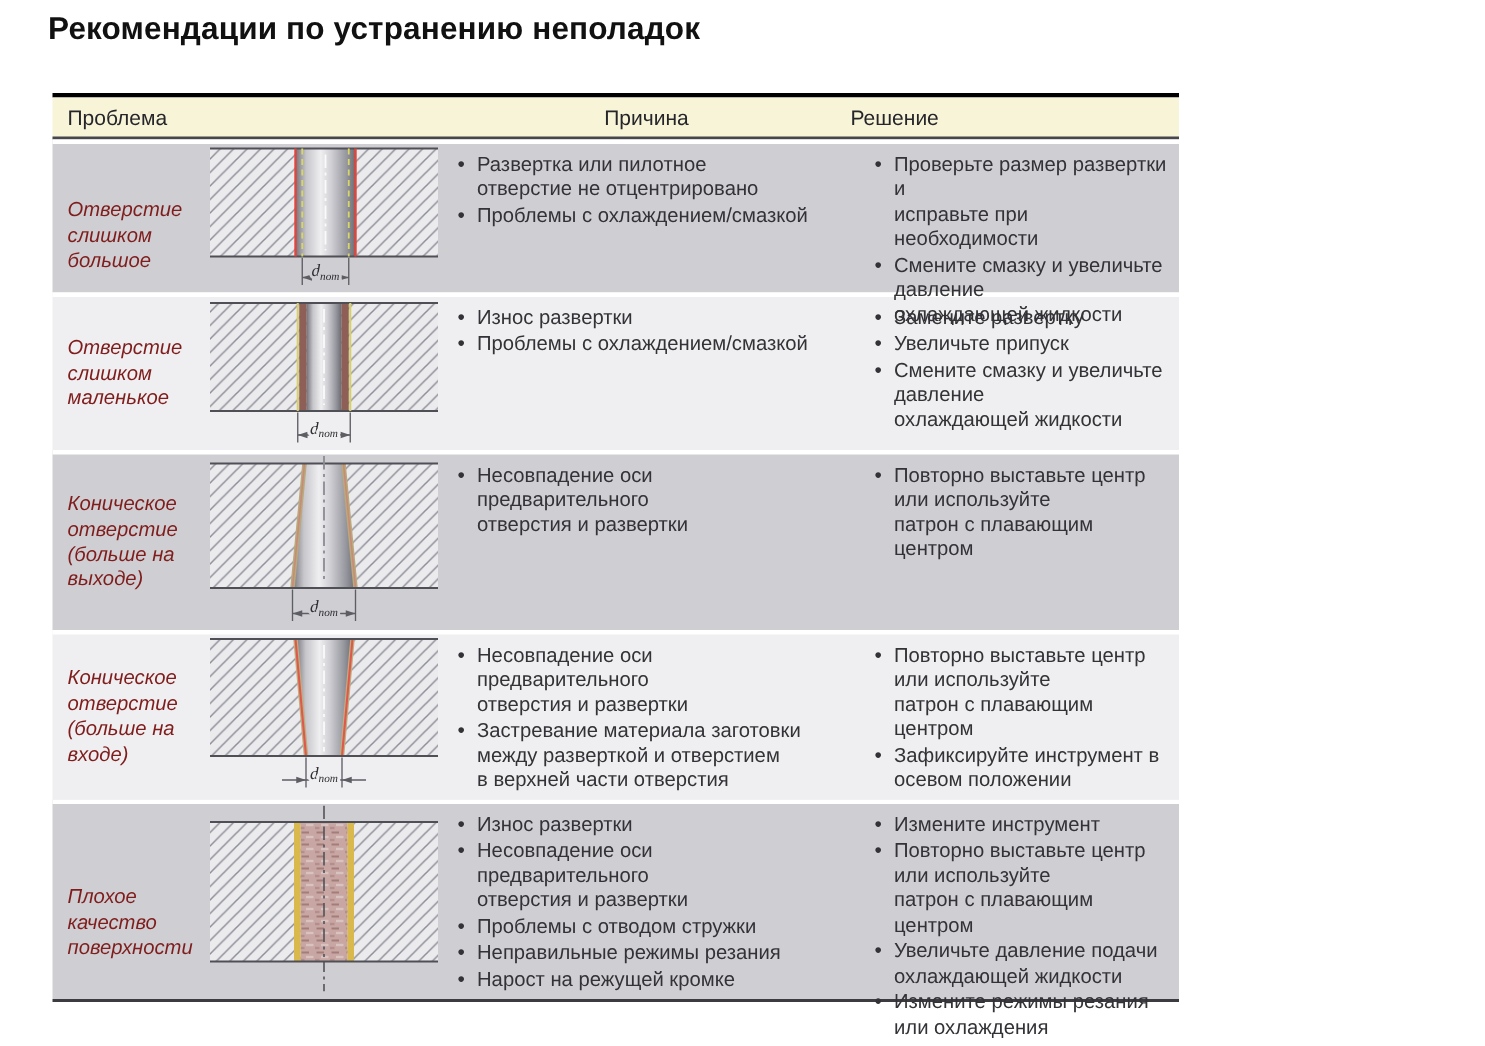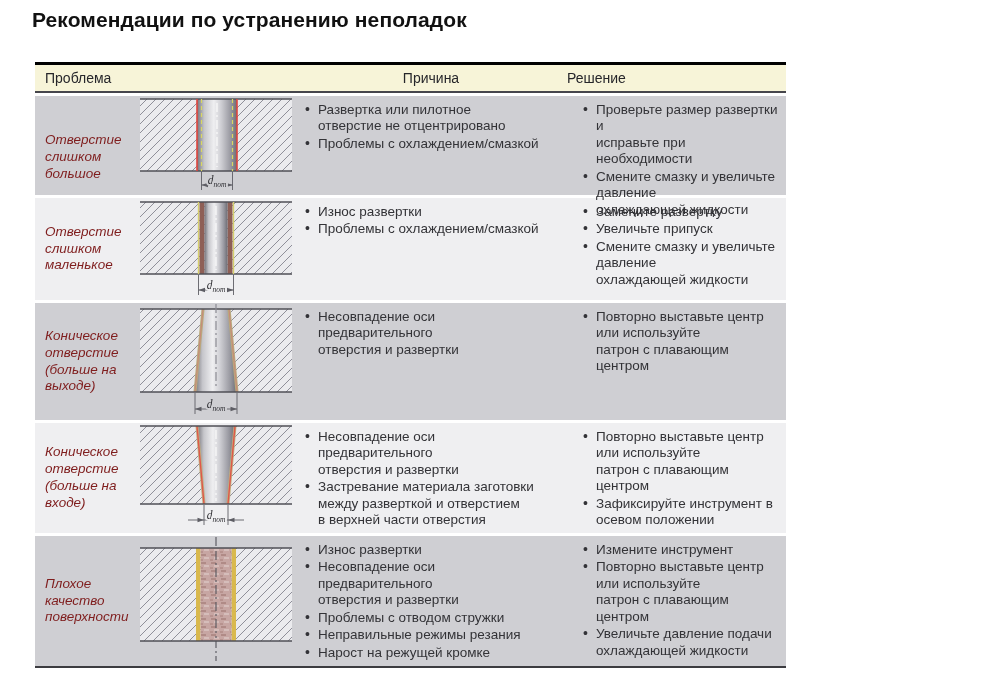--- a/index.html
+++ b/index.html
@@ -340,18 +340,19 @@
           <li class="bullet">Нарост на режущей кромке</li>
         </ul>
       </div>
       <div class="cell solutions">
         <ul>
           <li class="bullet">Измените инструмент</li>
           <li class="bullet">Повторно выставьте центр или используйте
 патрон с плавающим центром</li>
           <li class="bullet">Увеличьте давление подачи
 охлаждающей жидкости</li>
+          <li class="bullet">Измените режимы резания или охлаждения</li>
         </ul>
       </div>
     </div>
 
   </div>
 </div>
 
 </body></html>

